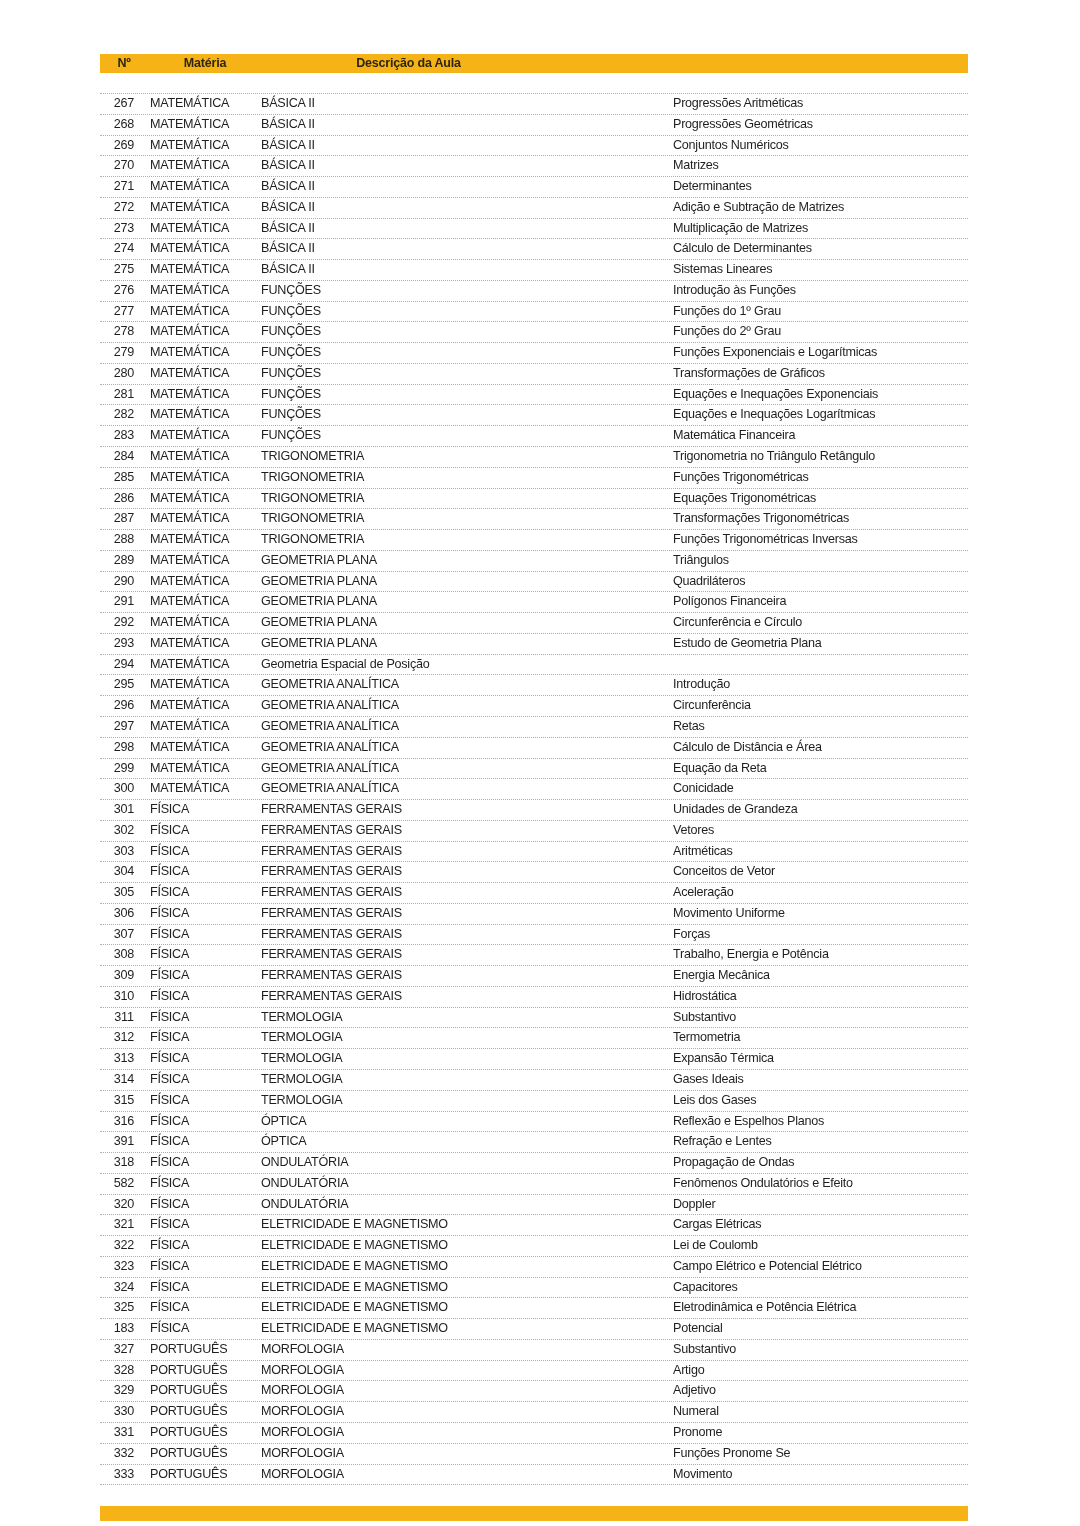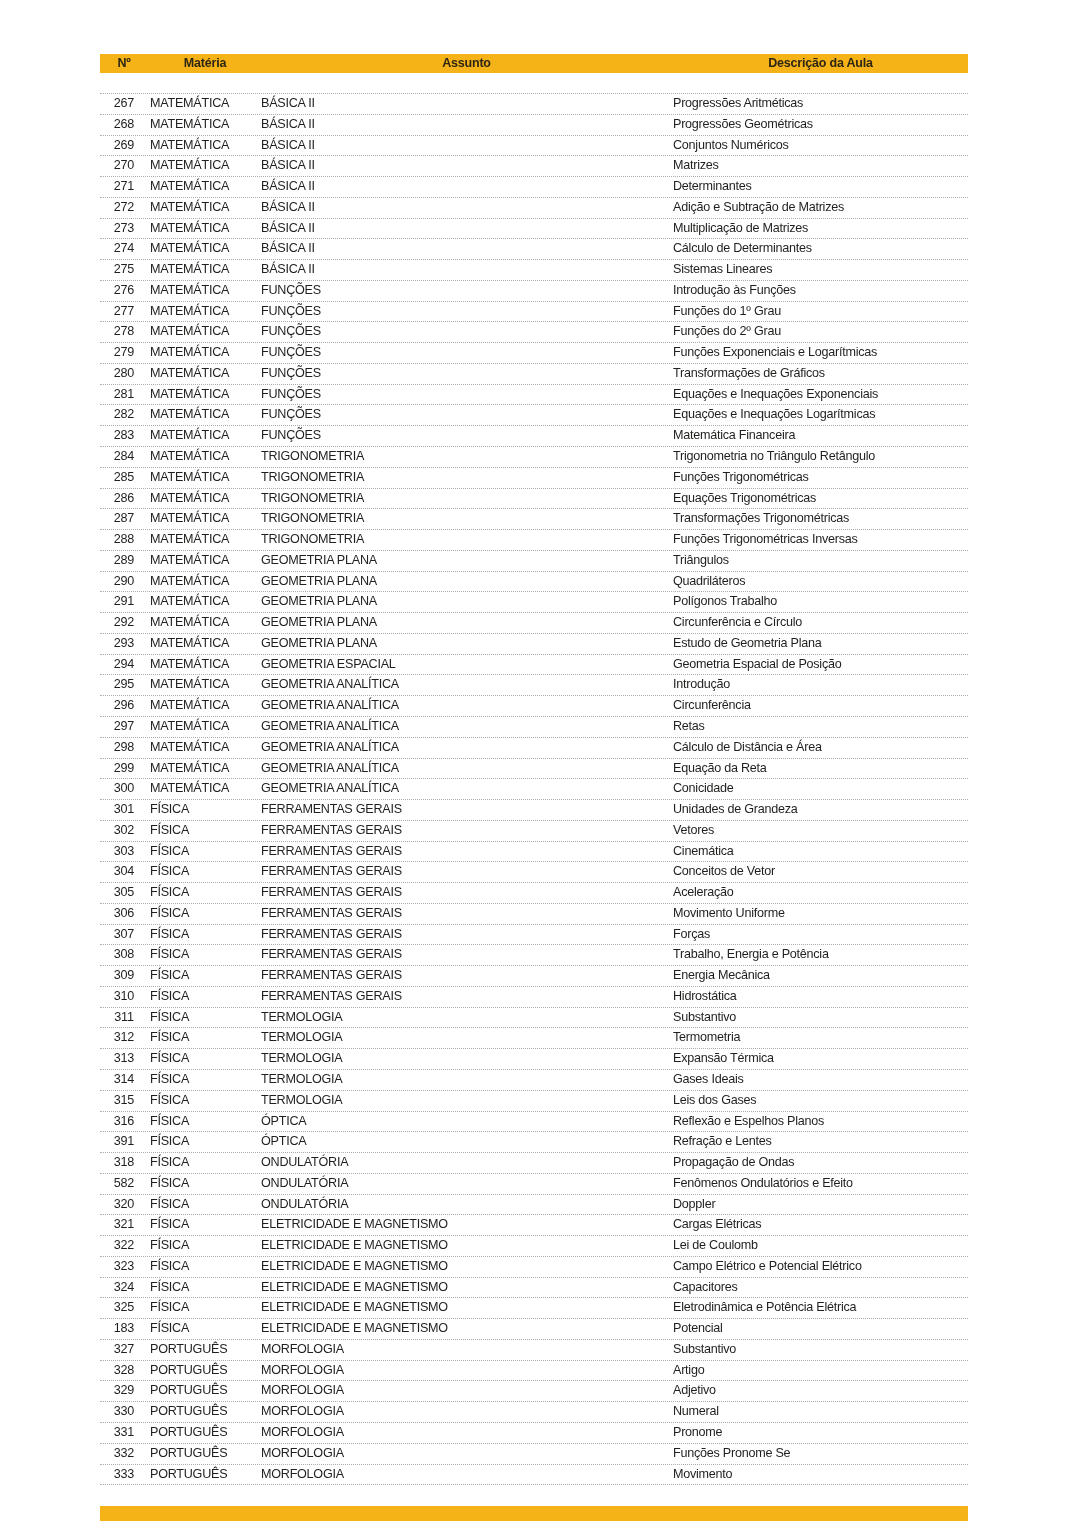--- a/index.html
+++ b/index.html
@@ -35,21 +35,20 @@
   }
 </style>
 </head>
 <body>
 
 <div class="page">
   <div class="table">
     <div class="thead">
       <div class="th c0">Nº</div>
       <div class="th c1">Matéria</div>
-      <div class="th c2">Assunto</div>
       <div class="th c3">Descrição da Aula</div>
     </div>
     <div class="tbody" id="tbody">
         <div class="tr">
           <div class="td c0">267</div>
           <div class="td c1">MATEMÁTICA</div>
           <div class="td c2">BÁSICA II</div>
           <div class="td c3">Progressões Aritméticas</div>
         </div>
         <div class="tr">
@@ -187,38 +186,37 @@
         <div class="tr">
           <div class="td c0">290</div>
           <div class="td c1">MATEMÁTICA</div>
           <div class="td c2">GEOMETRIA PLANA</div>
           <div class="td c3">Quadriláteros</div>
         </div>
         <div class="tr">
           <div class="td c0">291</div>
           <div class="td c1">MATEMÁTICA</div>
           <div class="td c2">GEOMETRIA PLANA</div>
-          <div class="td c3">Polígonos Trabalho</div>
+          <div class="td c3">Polígonos Financeira</div>
         </div>
         <div class="tr">
           <div class="td c0">292</div>
           <div class="td c1">MATEMÁTICA</div>
           <div class="td c2">GEOMETRIA PLANA</div>
           <div class="td c3">Circunferência e Círculo</div>
         </div>
         <div class="tr">
           <div class="td c0">293</div>
           <div class="td c1">MATEMÁTICA</div>
           <div class="td c2">GEOMETRIA PLANA</div>
           <div class="td c3">Estudo de Geometria Plana</div>
         </div>
         <div class="tr">
           <div class="td c0">294</div>
           <div class="td c1">MATEMÁTICA</div>
-          <div class="td c2">GEOMETRIA ESPACIAL</div>
           <div class="td c3">Geometria Espacial de Posição</div>
         </div>
         <div class="tr">
           <div class="td c0">295</div>
           <div class="td c1">MATEMÁTICA</div>
           <div class="td c2">GEOMETRIA ANALÍTICA</div>
           <div class="td c3">Introdução</div>
         </div>
         <div class="tr">
           <div class="td c0">296</div>
@@ -259,21 +257,21 @@
         <div class="tr">
           <div class="td c0">302</div>
           <div class="td c1">FÍSICA</div>
           <div class="td c2">FERRAMENTAS GERAIS</div>
           <div class="td c3">Vetores</div>
         </div>
         <div class="tr">
           <div class="td c0">303</div>
           <div class="td c1">FÍSICA</div>
           <div class="td c2">FERRAMENTAS GERAIS</div>
-          <div class="td c3">Cinemática</div>
+          <div class="td c3">Aritméticas</div>
         </div>
         <div class="tr">
           <div class="td c0">304</div>
           <div class="td c1">FÍSICA</div>
           <div class="td c2">FERRAMENTAS GERAIS</div>
           <div class="td c3">Conceitos de Vetor</div>
         </div>
         <div class="tr">
           <div class="td c0">305</div>
           <div class="td c1">FÍSICA</div>

